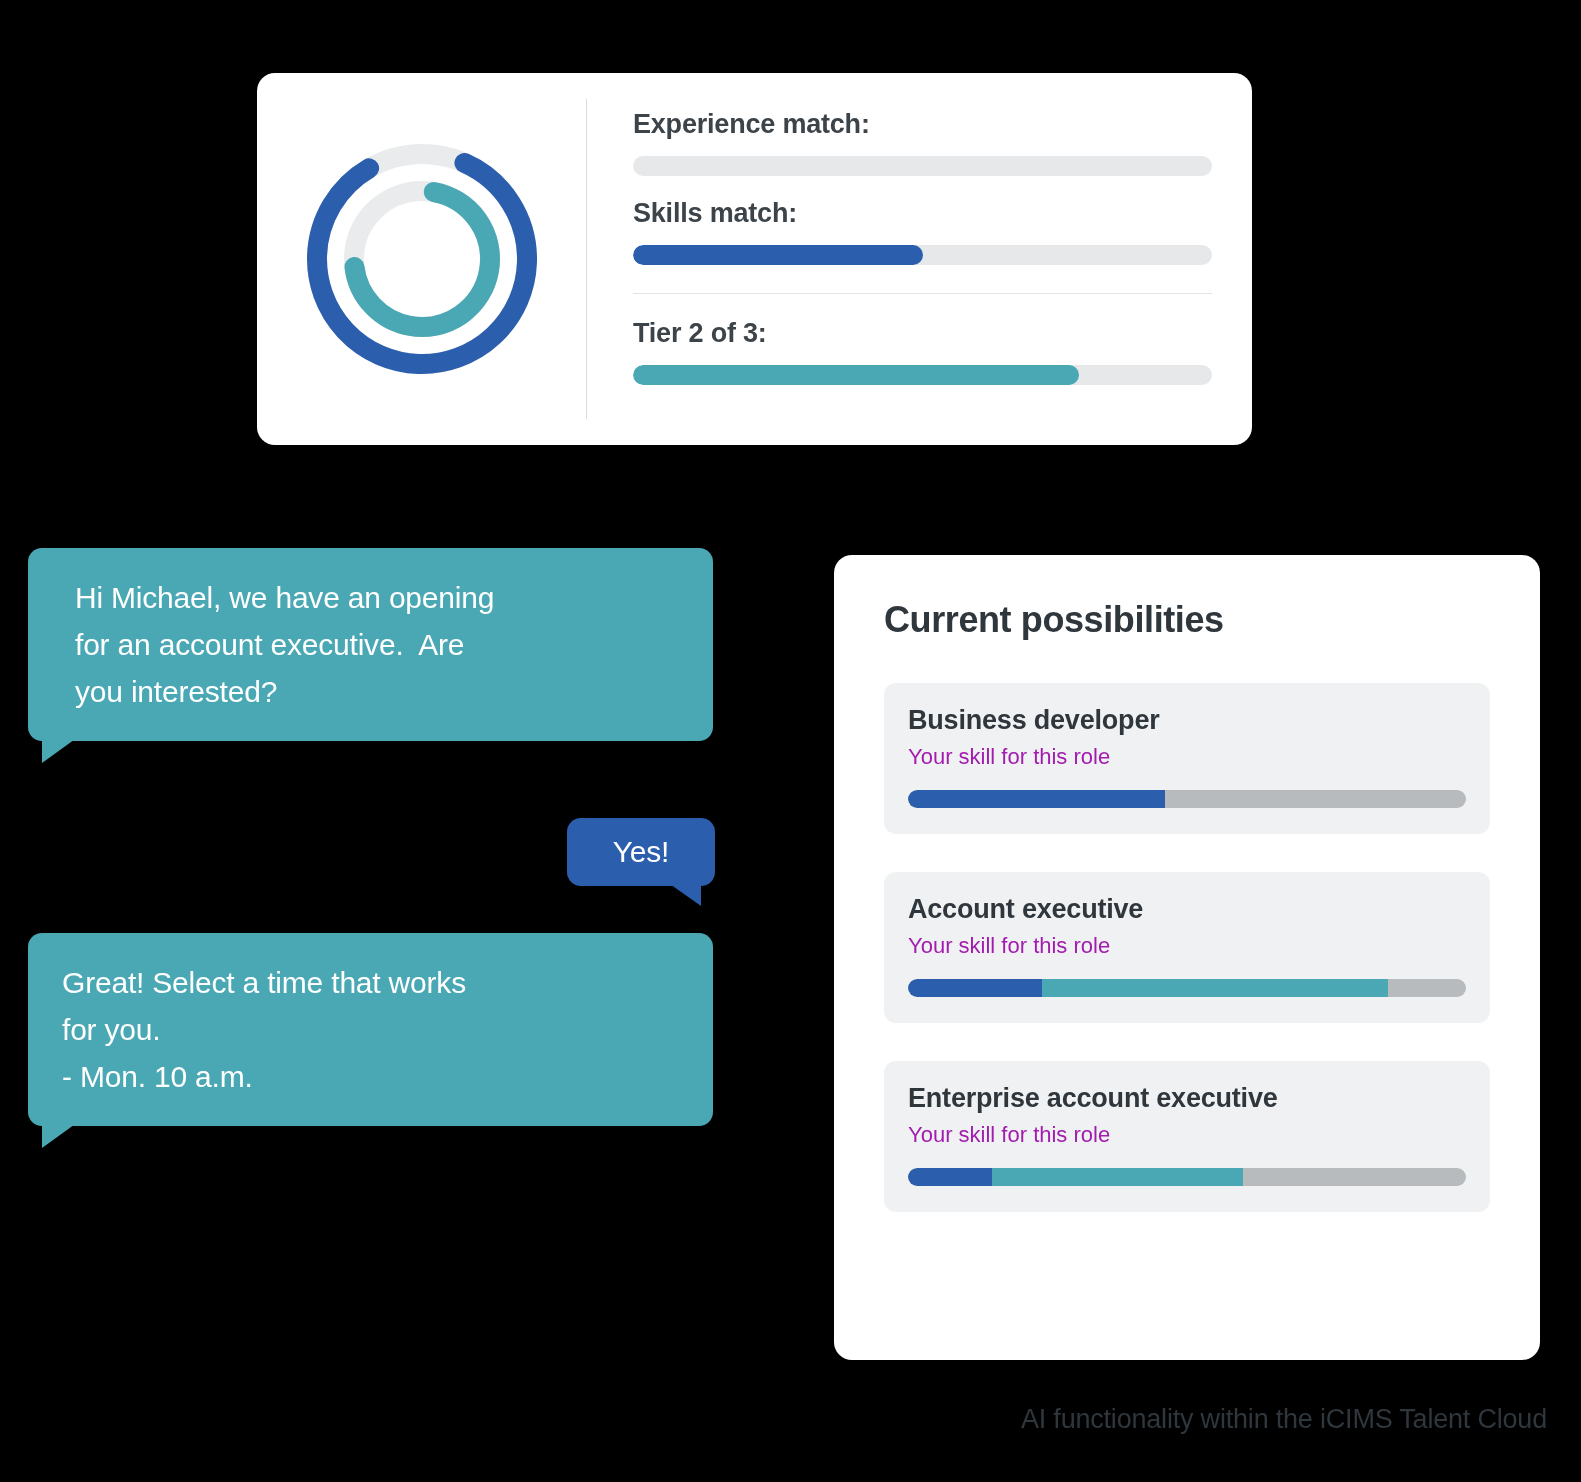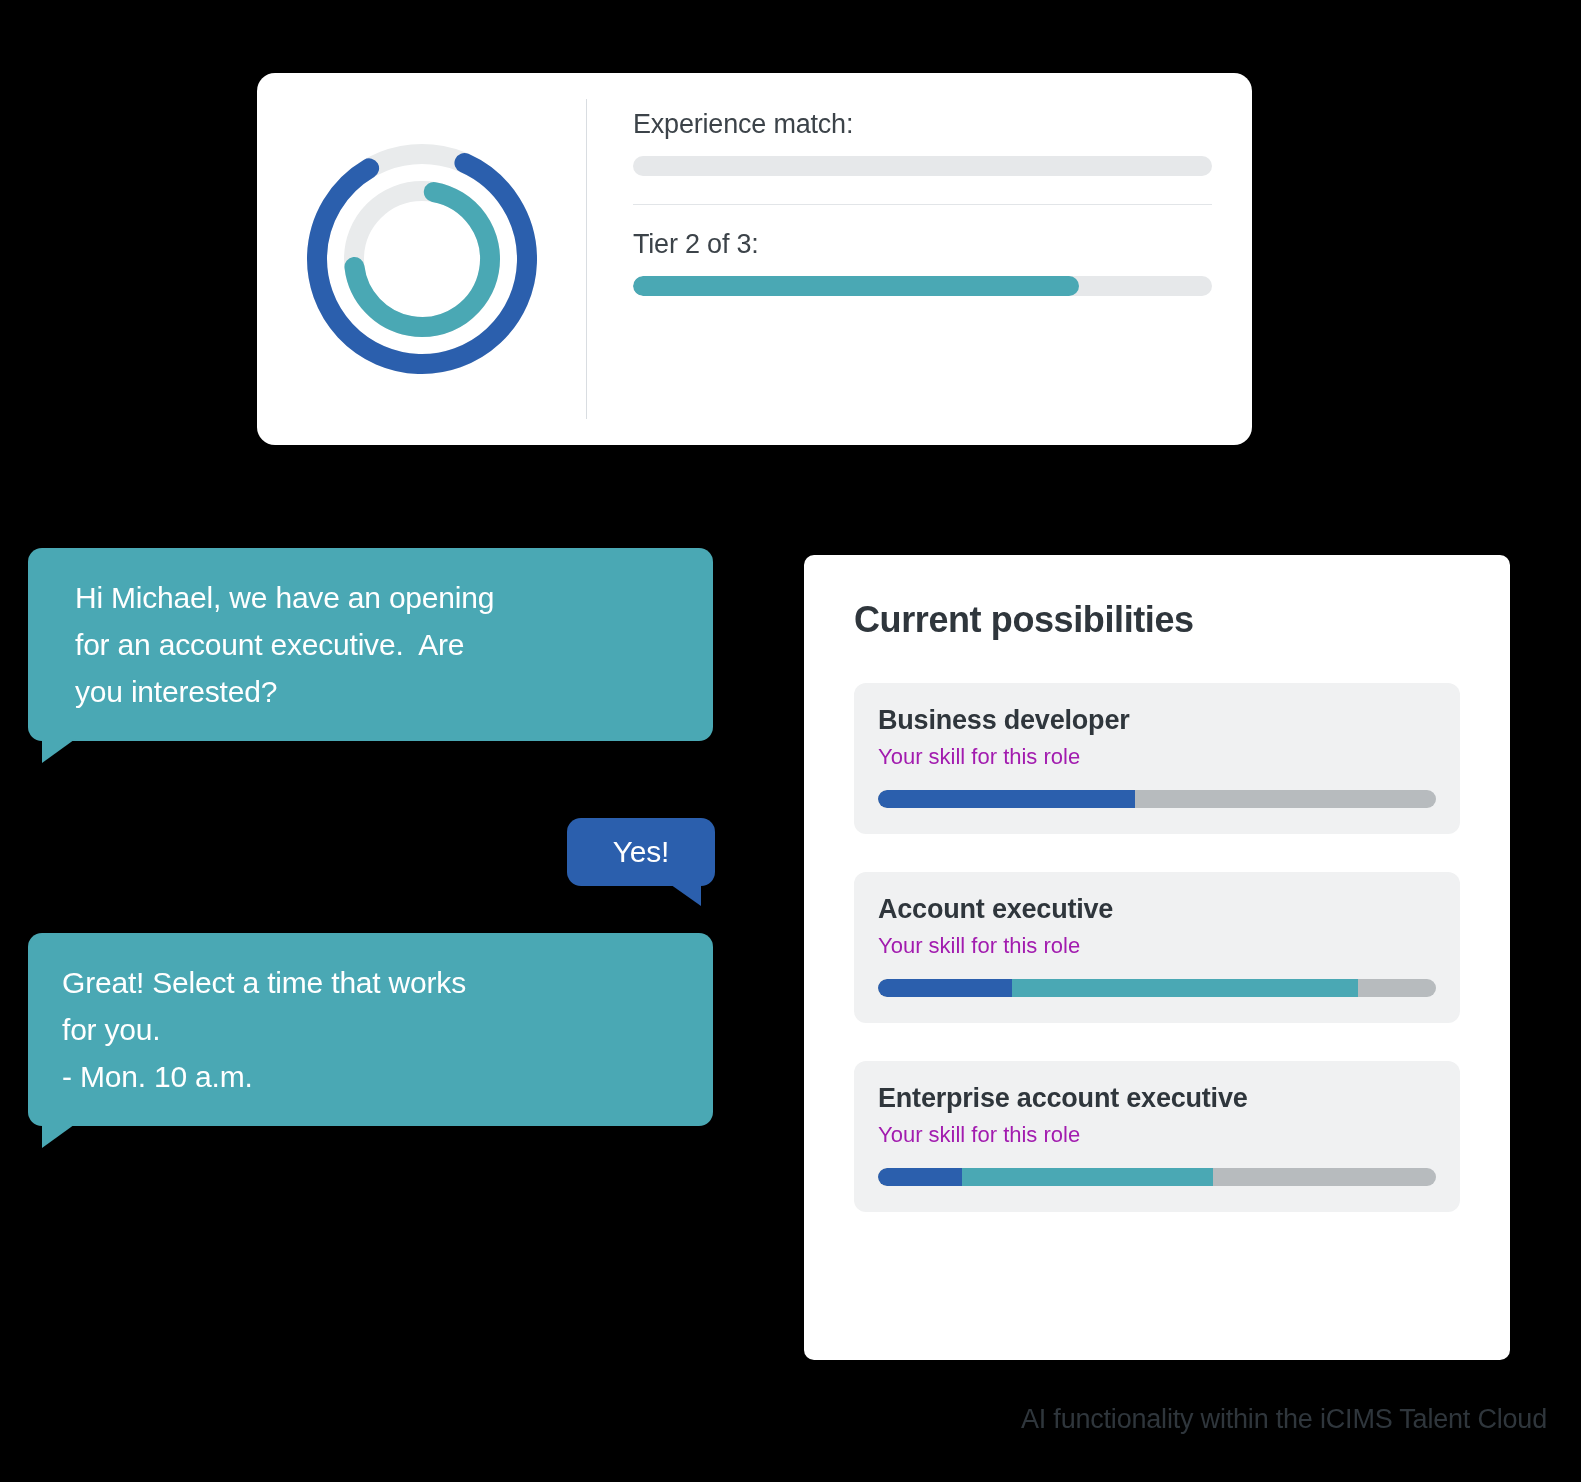--- a/index.html
+++ b/index.html
@@ -50,21 +50,21 @@
   }
   .match-metrics {
     flex: 1;
     padding: 36px 40px 28px 46px;
     box-sizing: border-box;
     display: flex;
     flex-direction: column;
   }
   .metric-label {
     font-size: 27px;
-    font-weight: normal;
+    font-weight: bold;
     color: #3c4349;
     letter-spacing: -0.2px;
     margin-bottom: 16px;
   }
   .bar-track {
     height: 20px;
     border-radius: 10px;
     background: #e6e8ea;
     width: 100%;
     position: relative;
@@ -129,26 +129,26 @@
     border-top: 24px solid #2b5fad;
   }
   #bubble1 { left: 28px; top: 548px; width: 685px; padding-left: 47px; }
   #bubble2 { left: 543px; top: 818px; width: 148px; text-align: center; }
   #bubble3 { left: 28px; top: 933px; width: 685px; }
   .msg-line { white-space: pre; }
 
   
   .poss-panel {
     position: absolute;
-    left: 804px;
+    left: 834px;
     top: 555px;
     width: 706px;
     height: 805px;
     background: #ffffff;
-    border-radius: 10px;
+    border-radius: 18px;
     box-sizing: border-box;
     padding: 44px 50px;
   }
   .poss-title {
     font-size: 36px;
     font-weight: bold;
     color: #2f363c;
     letter-spacing: -0.4px;
     margin: 0 0 42px 0;
   }
@@ -219,20 +219,26 @@
 
   <div class="match-metrics">
 
     <div class="metric-block">
       <div class="metric-label">Experience match:</div>
       <div class="bar-track">
         <div class="bar-fill" id="m0" style="width: 0%; background: rgb(43, 95, 173);"></div>
       </div>
     </div>
 
+    <div class="metric-block">
+      <div class="metric-label">Skills match:</div>
+      <div class="bar-track">
+        <div class="bar-fill" id="m1" style="width: 50%; background: rgb(43, 95, 173);"></div>
+      </div>
+    </div>
 
     <div class="hr-sep"></div>
 
     <div class="metric-block">
       <div class="metric-label">Tier 2 of 3:</div>
       <div class="bar-track">
         <div class="bar-fill" id="m2" style="width: 77%; background: rgb(74, 168, 180);"></div>
       </div>
     </div>
 

